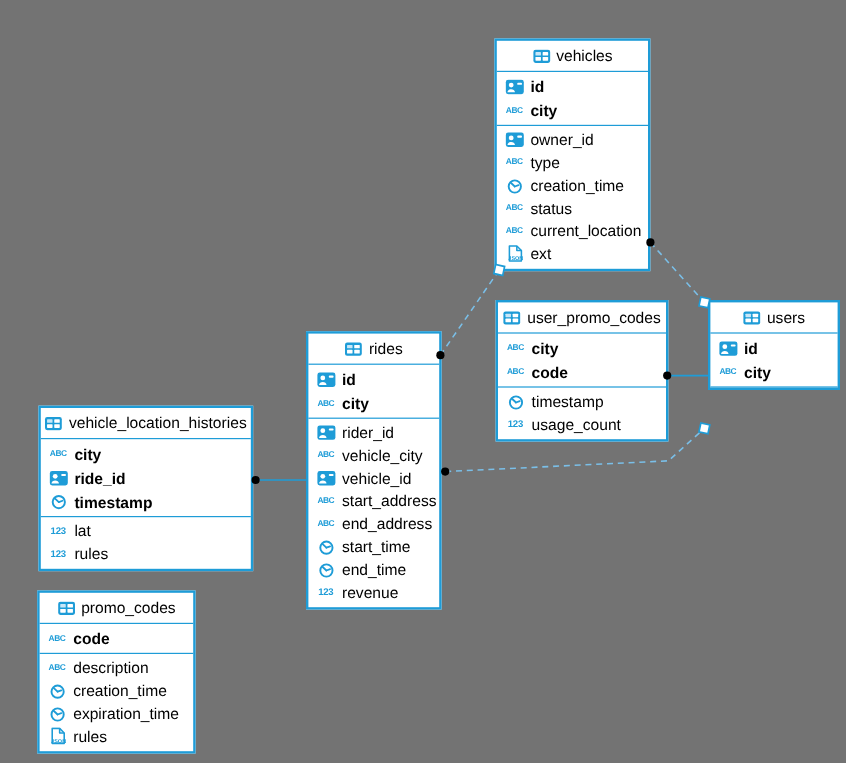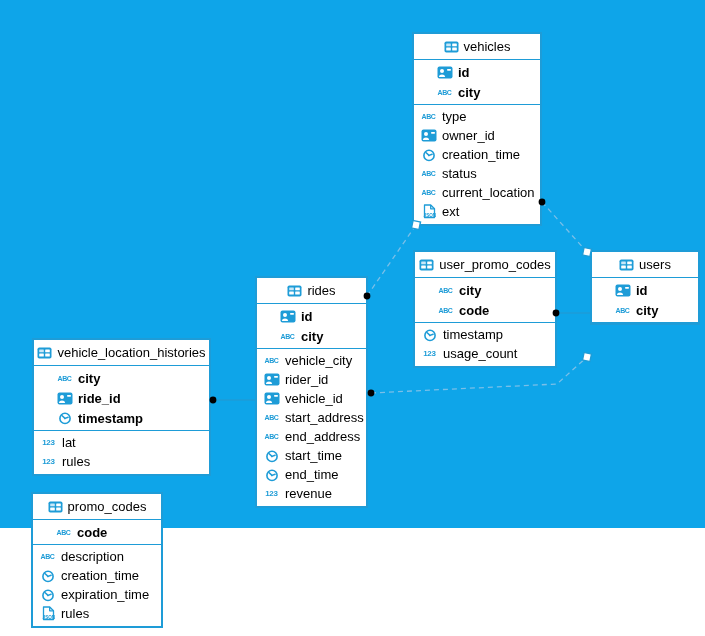--- a/index.html
+++ b/index.html
@@ -1,25 +1,25 @@
 <!DOCTYPE html>
 <html><head>
 <meta charset="utf-8">
 <style>
   :root { --accent:#1e9cd7; }
   html,body { margin:0; padding:0; overflow:hidden; background:#fff; }
   body { width:705px; height:636px; font-family:"Liberation Sans",sans-serif; }
-  .canvas { position:relative; width:705px; height:528px; background:#0ea5e9; }
+  .canvas { position:relative; width:705px; height:636px; background:#737373; }
   #wires { position:absolute; left:0; top:0; width:705px; height:636px; z-index:3; pointer-events:none; }
   .table-node { position:absolute; background:#fff; border:2px solid var(--accent); z-index:2;
                 font-size:13px; color:#000; box-sizing:border-box; }
   .hdr { display:flex; align-items:center; justify-content:center; gap:5px; height:25px;
          border-bottom:1px solid var(--accent); }
   .hdr .title { white-space:nowrap; }
-  .sect-keys { padding:2px 16px; border-bottom:1px solid var(--accent); }
+  .sect-keys { padding:2px 0; border-bottom:1px solid var(--accent); }
   .sect-cols { padding:2px 0 3px 0; }
   .col-row { display:flex; align-items:center; gap:5px; padding:0 6px; height:19px; white-space:nowrap; }
   .col-row.key { font-weight:bold; height:20px; }
   .icon { width:17px; min-width:17px; display:inline-flex; align-items:center; justify-content:center; }
   .tchar { font-size:7px; font-weight:800; color:var(--accent); letter-spacing:-0.4px; line-height:1;
            font-family:"Liberation Sans",sans-serif; }
   .tchar.n { font-size:8px; letter-spacing:-0.2px; }
 </style>
 </head>
 <body>
@@ -54,34 +54,34 @@
           <div class="col-row key">
             <span class="icon">
               <span class="tchar">ABC</span>
             </span>
             <span>city</span>
           </div>
         </div>
         <div class="sect-cols">
           <div class="col-row">
             <span class="icon">
+              <svg width="16" height="13" viewBox="0 0 16 13">
+                <rect x="0.5" y="0.5" width="15" height="12" rx="2" fill="#1e9cd7"></rect>
+                <circle cx="5" cy="4.9" r="2" fill="#fff"></circle>
+                <path d="M1.9 10.9 C1.9 7.6 8.1 7.6 8.1 10.9 Z" fill="#fff"></path>
+                <rect x="10" y="3" width="4" height="1.7" rx="0.8" fill="#fff"></rect>
+              </svg>
+            </span>
+            <span>owner_id</span>
+          </div>
+          <div class="col-row">
+            <span class="icon">
               <span class="tchar">ABC</span>
             </span>
             <span>type</span>
-          </div>
-          <div class="col-row">
-            <span class="icon">
-              <svg width="16" height="13" viewBox="0 0 16 13">
-                <rect x="0.5" y="0.5" width="15" height="12" rx="2" fill="#1e9cd7"></rect>
-                <circle cx="5" cy="4.9" r="2" fill="#fff"></circle>
-                <path d="M1.9 10.9 C1.9 7.6 8.1 7.6 8.1 10.9 Z" fill="#fff"></path>
-                <rect x="10" y="3" width="4" height="1.7" rx="0.8" fill="#fff"></rect>
-              </svg>
-            </span>
-            <span>owner_id</span>
           </div>
           <div class="col-row">
             <span class="icon">
               <svg width="14" height="14" viewBox="0 0 14 14">
                 <circle cx="7" cy="7.4" r="5.1" fill="none" stroke="#1e9cd7" stroke-width="1.6"></circle>
                 <path d="M7 7.4 L3.9 4.5" stroke="#1e9cd7" stroke-width="1.5" stroke-linecap="round" fill="none"></path>
                 <path d="M7 7.4 L10.1 6.3" stroke="#1e9cd7" stroke-width="1.5" stroke-linecap="round" fill="none"></path>
               </svg>
             </span>
             <span>creation_time</span>
@@ -217,34 +217,34 @@
           <div class="col-row key">
             <span class="icon">
               <span class="tchar">ABC</span>
             </span>
             <span>city</span>
           </div>
         </div>
         <div class="sect-cols">
           <div class="col-row">
             <span class="icon">
+              <svg width="16" height="13" viewBox="0 0 16 13">
+                <rect x="0.5" y="0.5" width="15" height="12" rx="2" fill="#1e9cd7"></rect>
+                <circle cx="5" cy="4.9" r="2" fill="#fff"></circle>
+                <path d="M1.9 10.9 C1.9 7.6 8.1 7.6 8.1 10.9 Z" fill="#fff"></path>
+                <rect x="10" y="3" width="4" height="1.7" rx="0.8" fill="#fff"></rect>
+              </svg>
+            </span>
+            <span>rider_id</span>
+          </div>
+          <div class="col-row">
+            <span class="icon">
               <span class="tchar">ABC</span>
             </span>
             <span>vehicle_city</span>
-          </div>
-          <div class="col-row">
-            <span class="icon">
-              <svg width="16" height="13" viewBox="0 0 16 13">
-                <rect x="0.5" y="0.5" width="15" height="12" rx="2" fill="#1e9cd7"></rect>
-                <circle cx="5" cy="4.9" r="2" fill="#fff"></circle>
-                <path d="M1.9 10.9 C1.9 7.6 8.1 7.6 8.1 10.9 Z" fill="#fff"></path>
-                <rect x="10" y="3" width="4" height="1.7" rx="0.8" fill="#fff"></rect>
-              </svg>
-            </span>
-            <span>rider_id</span>
           </div>
           <div class="col-row">
             <span class="icon">
               <svg width="16" height="13" viewBox="0 0 16 13">
                 <rect x="0.5" y="0.5" width="15" height="12" rx="2" fill="#1e9cd7"></rect>
                 <circle cx="5" cy="4.9" r="2" fill="#fff"></circle>
                 <path d="M1.9 10.9 C1.9 7.6 8.1 7.6 8.1 10.9 Z" fill="#fff"></path>
                 <rect x="10" y="3" width="4" height="1.7" rx="0.8" fill="#fff"></rect>
               </svg>
             </span>

